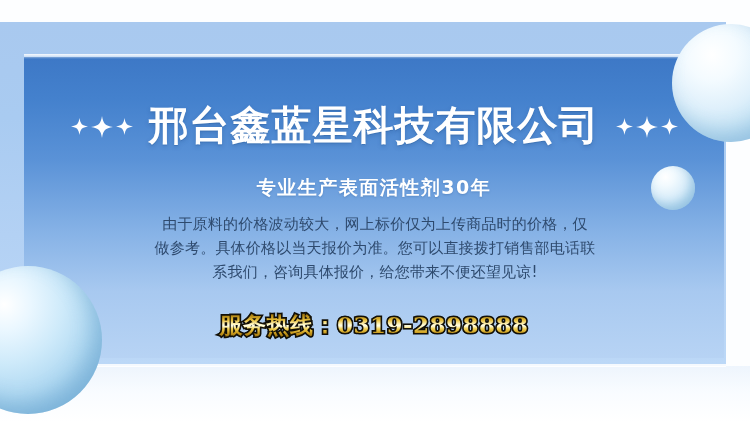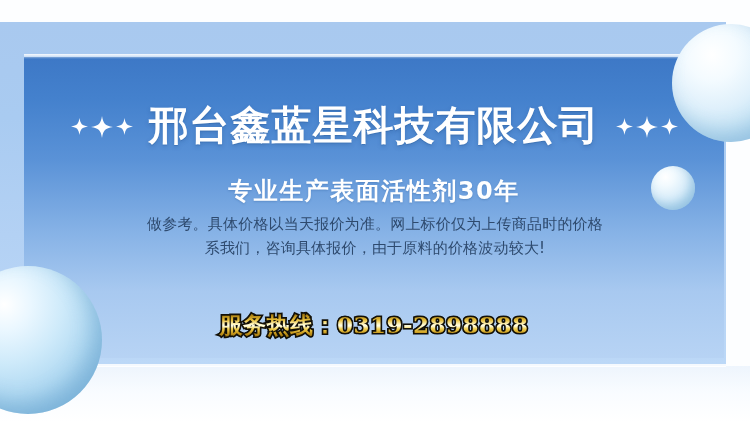--- a/index.html
+++ b/index.html
@@ -184,21 +184,21 @@
   .sparkle.s-sm { width: 17px; height: 17px; }
 
   
   .subtitle {
     position: absolute;
     left: 0;
     top: 118px;
     width: 700px;
     text-align: center;
     font-family: "DejaVu Sans", "Liberation Sans", sans-serif;
-    font-size: 24px;
+    font-size: 19px;
     font-weight: bold;
     color: #ffffff;
     letter-spacing: 1.5px;
     text-shadow: 0 1px 2px rgba(45,95,155,0.35);
     white-space: nowrap;
   }
 
   
   .paragraph {
     position: absolute;
@@ -306,22 +306,23 @@
         </svg>
         <svg class="sparkle s-sm" viewBox="0 0 100 100">
           <path d="M50 0 C56 36 64 44 100 50 C64 56 56 64 50 100 C44 64 36 56 0 50 C36 44 44 36 50 0 Z" fill="#ffffff"></path>
         </svg>
       </span>
     </div>
 
     <div class="subtitle">专业生产表面活性剂30年</div>
 
     <div class="paragraph">
-      <span class="pline">做参考。具体价格以当天报价为准。网上标价仅为上传商品时的价格</span>
-      <span class="pline">系我们，咨询具体报价，由于原料的价格波动较大!</span>
+      <span class="pline">由于原料的价格波动较大，网上标价仅为上传商品时的价格，仅</span>
+      <span class="pline">做参考。具体价格以当天报价为准。您可以直接拨打销售部电话联</span>
+      <span class="pline">系我们，咨询具体报价，给您带来不便还望见谅!</span>
     </div>
 
     <div class="hotline">
       <span class="hotline-inner">
         <span class="hotline-outline" aria-hidden="true">服务热线：0319-2898888</span>
         <span class="hotline-fill">服务热线：0319-2898888</span>
       </span>
     </div>
 
   </div>

